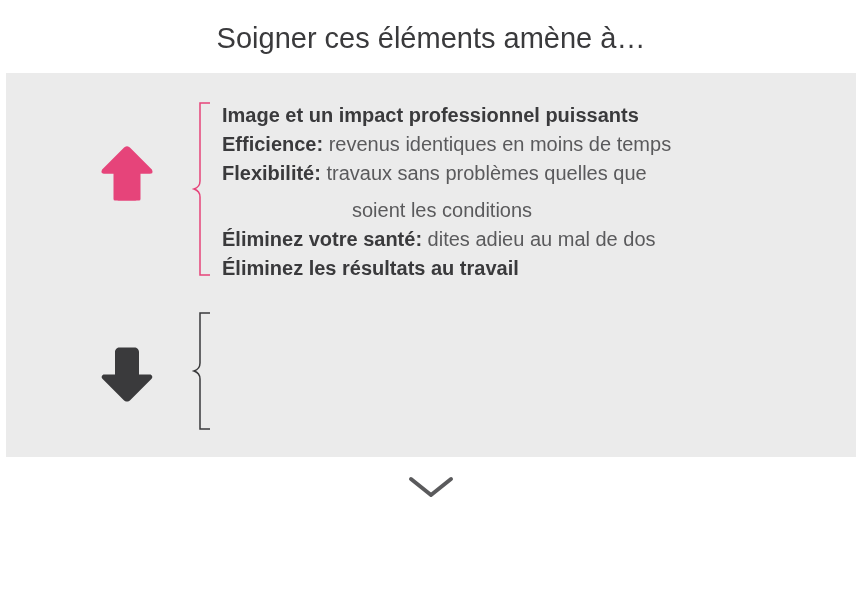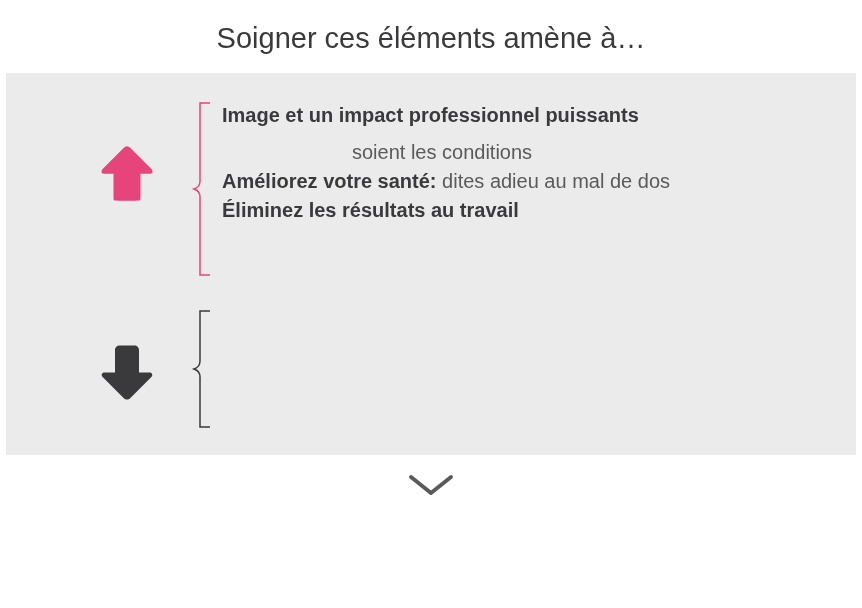--- a/index.html
+++ b/index.html
@@ -102,22 +102,24 @@
       </div>
       <div class="bracket-col">
         <span>
           <svg width="50" height="176" viewBox="0 0 50 176">
             <path d="M38 2 L28 2 L28 80 Q28 86 22 88 Q28 90 28 96 L28 174 L38 174" fill="none" stroke="#e6447a" stroke-width="1.5"></path>
           </svg>
         </span>
       </div>
       <div class="content-col">
         <div class="line"><span class="bold">Image et un impact professionnel puissants</span></div>
+        <div class="line"><span class="bold">Efficience:</span><span> revenus identiques en moins de temps</span></div>
+        <div class="line"><span class="bold">Flexibilité:</span><span> travaux sans problèmes quelles que</span></div>
         <div class="line indent">soient les conditions</div>
-        <div class="line"><span class="bold">Améliorez votre santé:</span><span> dites adieu au mal de dos</span></div>
+        <div class="line"><span class="bold">Éliminez votre santé:</span><span> dites adieu au mal de dos</span></div>
         <div class="line"><span class="bold">Éliminez les résultats au travail</span></div>
       </div>
     </div>
 
     <div class="section section-down">
       <div class="arrow-col">
         <span>
           <svg width="72" height="72" viewBox="0 0 24 24" fill="#3a3a3c">
             <path d="M12 21.5 C11.6 21.5 11.2 21.35 10.95 21.05 L3.8 13.9 C3.3 13.4 3.65 12.5 4.4 12.5 L8 12.5 L8 5 C8 4.2 8.7 3.5 9.5 3.5 L14.5 3.5 C15.3 3.5 16 4.2 16 5 L16 12.5 L19.6 12.5 C20.35 12.5 20.7 13.4 20.2 13.9 L13.05 21.05 C12.8 21.35 12.4 21.5 12 21.5 Z" fill="#3a3a3c"></path>
           </svg>

